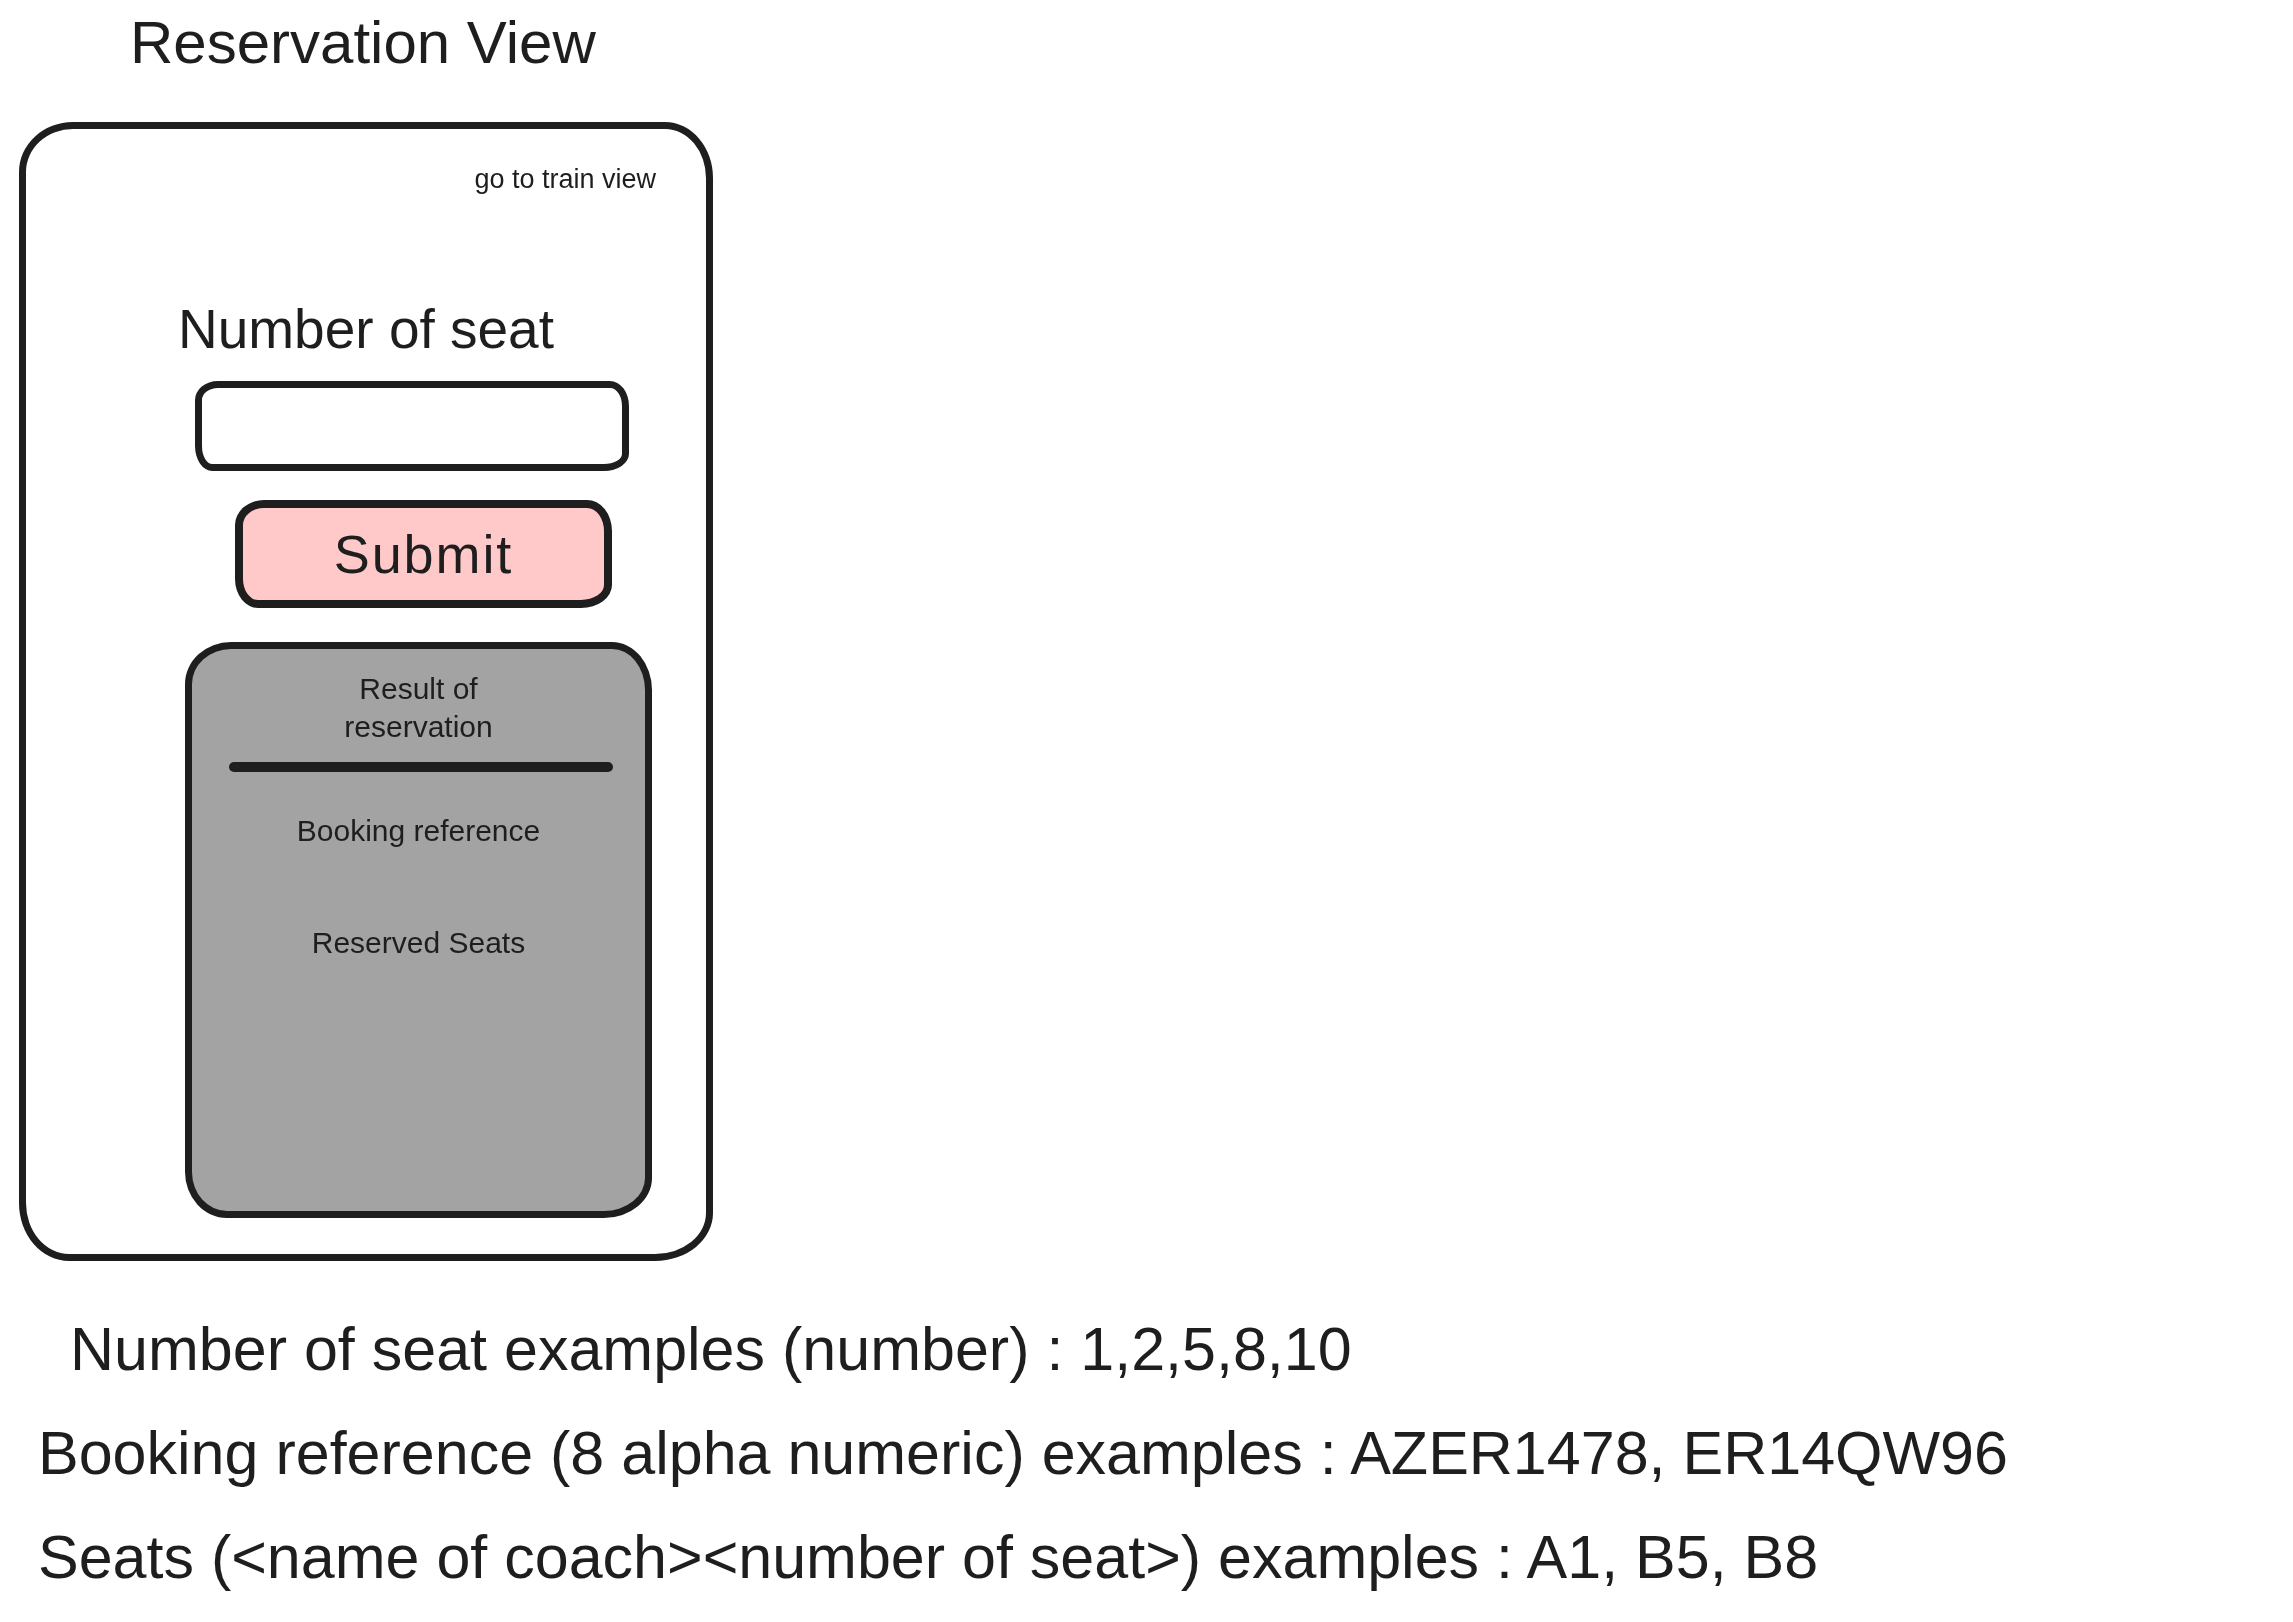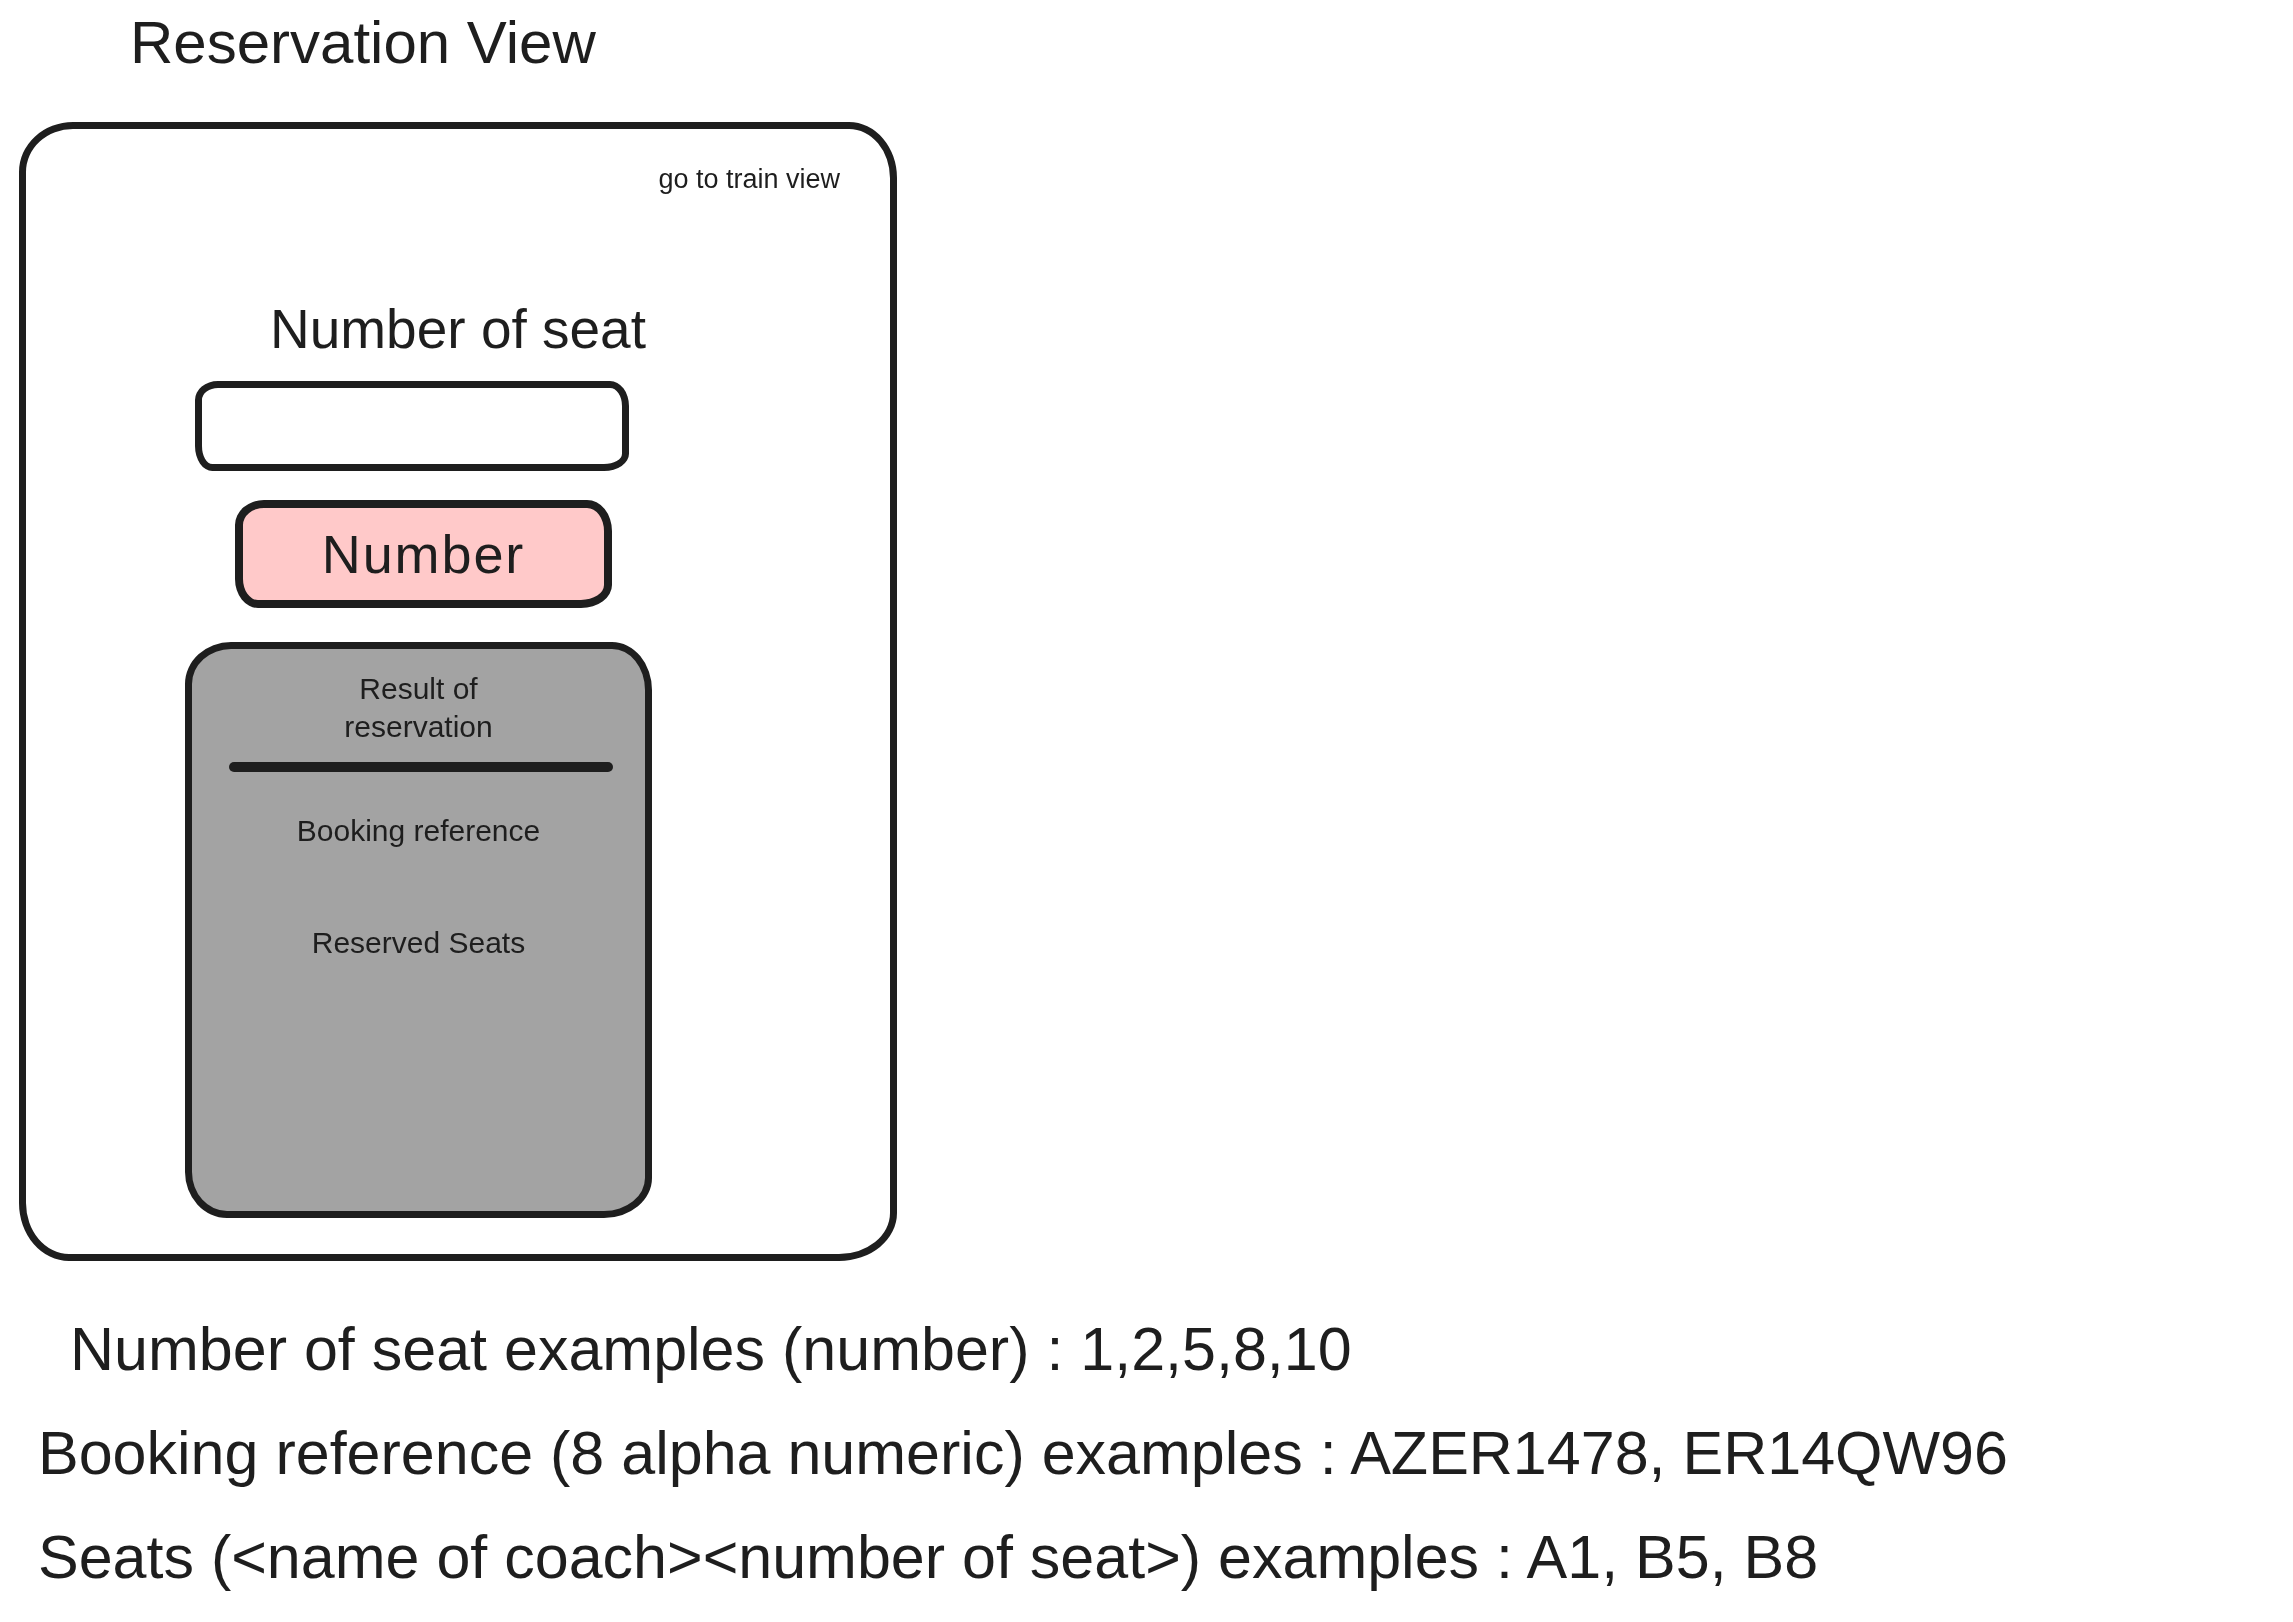--- a/index.html
+++ b/index.html
@@ -23,21 +23,21 @@
     font-size: 60px;
     font-weight: 400;
     color: #1e1e1e;
     white-space: nowrap;
   }
   
   .panel {
     position: absolute;
     left: 19px;
     top: 122px;
-    width: 878px;
+    width: 694px;
     height: 1139px;
     box-sizing: border-box;
     border: 7.7px solid #1e1e1e;
     border-radius: 54px 48px 58px 50px / 50px 56px 48px 58px;
     background: #ffffff;
   }
   .train-view-link {
     position: absolute;
     top: 35px;
     right: 50px;
@@ -163,21 +163,21 @@
   <div class="page-title">Reservation View</div>
 
   <div class="panel">
 
     <div class="train-view-link">go to train view</div>
 
     <div class="seat-label">Number of seat</div>
 
     <input class="seat-input" type="text" value="" style="">
 
-    <button class="submit-btn">Number</button>
+    <button class="submit-btn">Submit</button>
 
     <div class="result-box">
 
       <div class="result-title">Result of reservation</div>
 
       <div class="result-divider"></div>
 
       <div class="booking-ref-label">Booking reference</div>
 
       <div class="reserved-seats-label">Reserved Seats</div>

